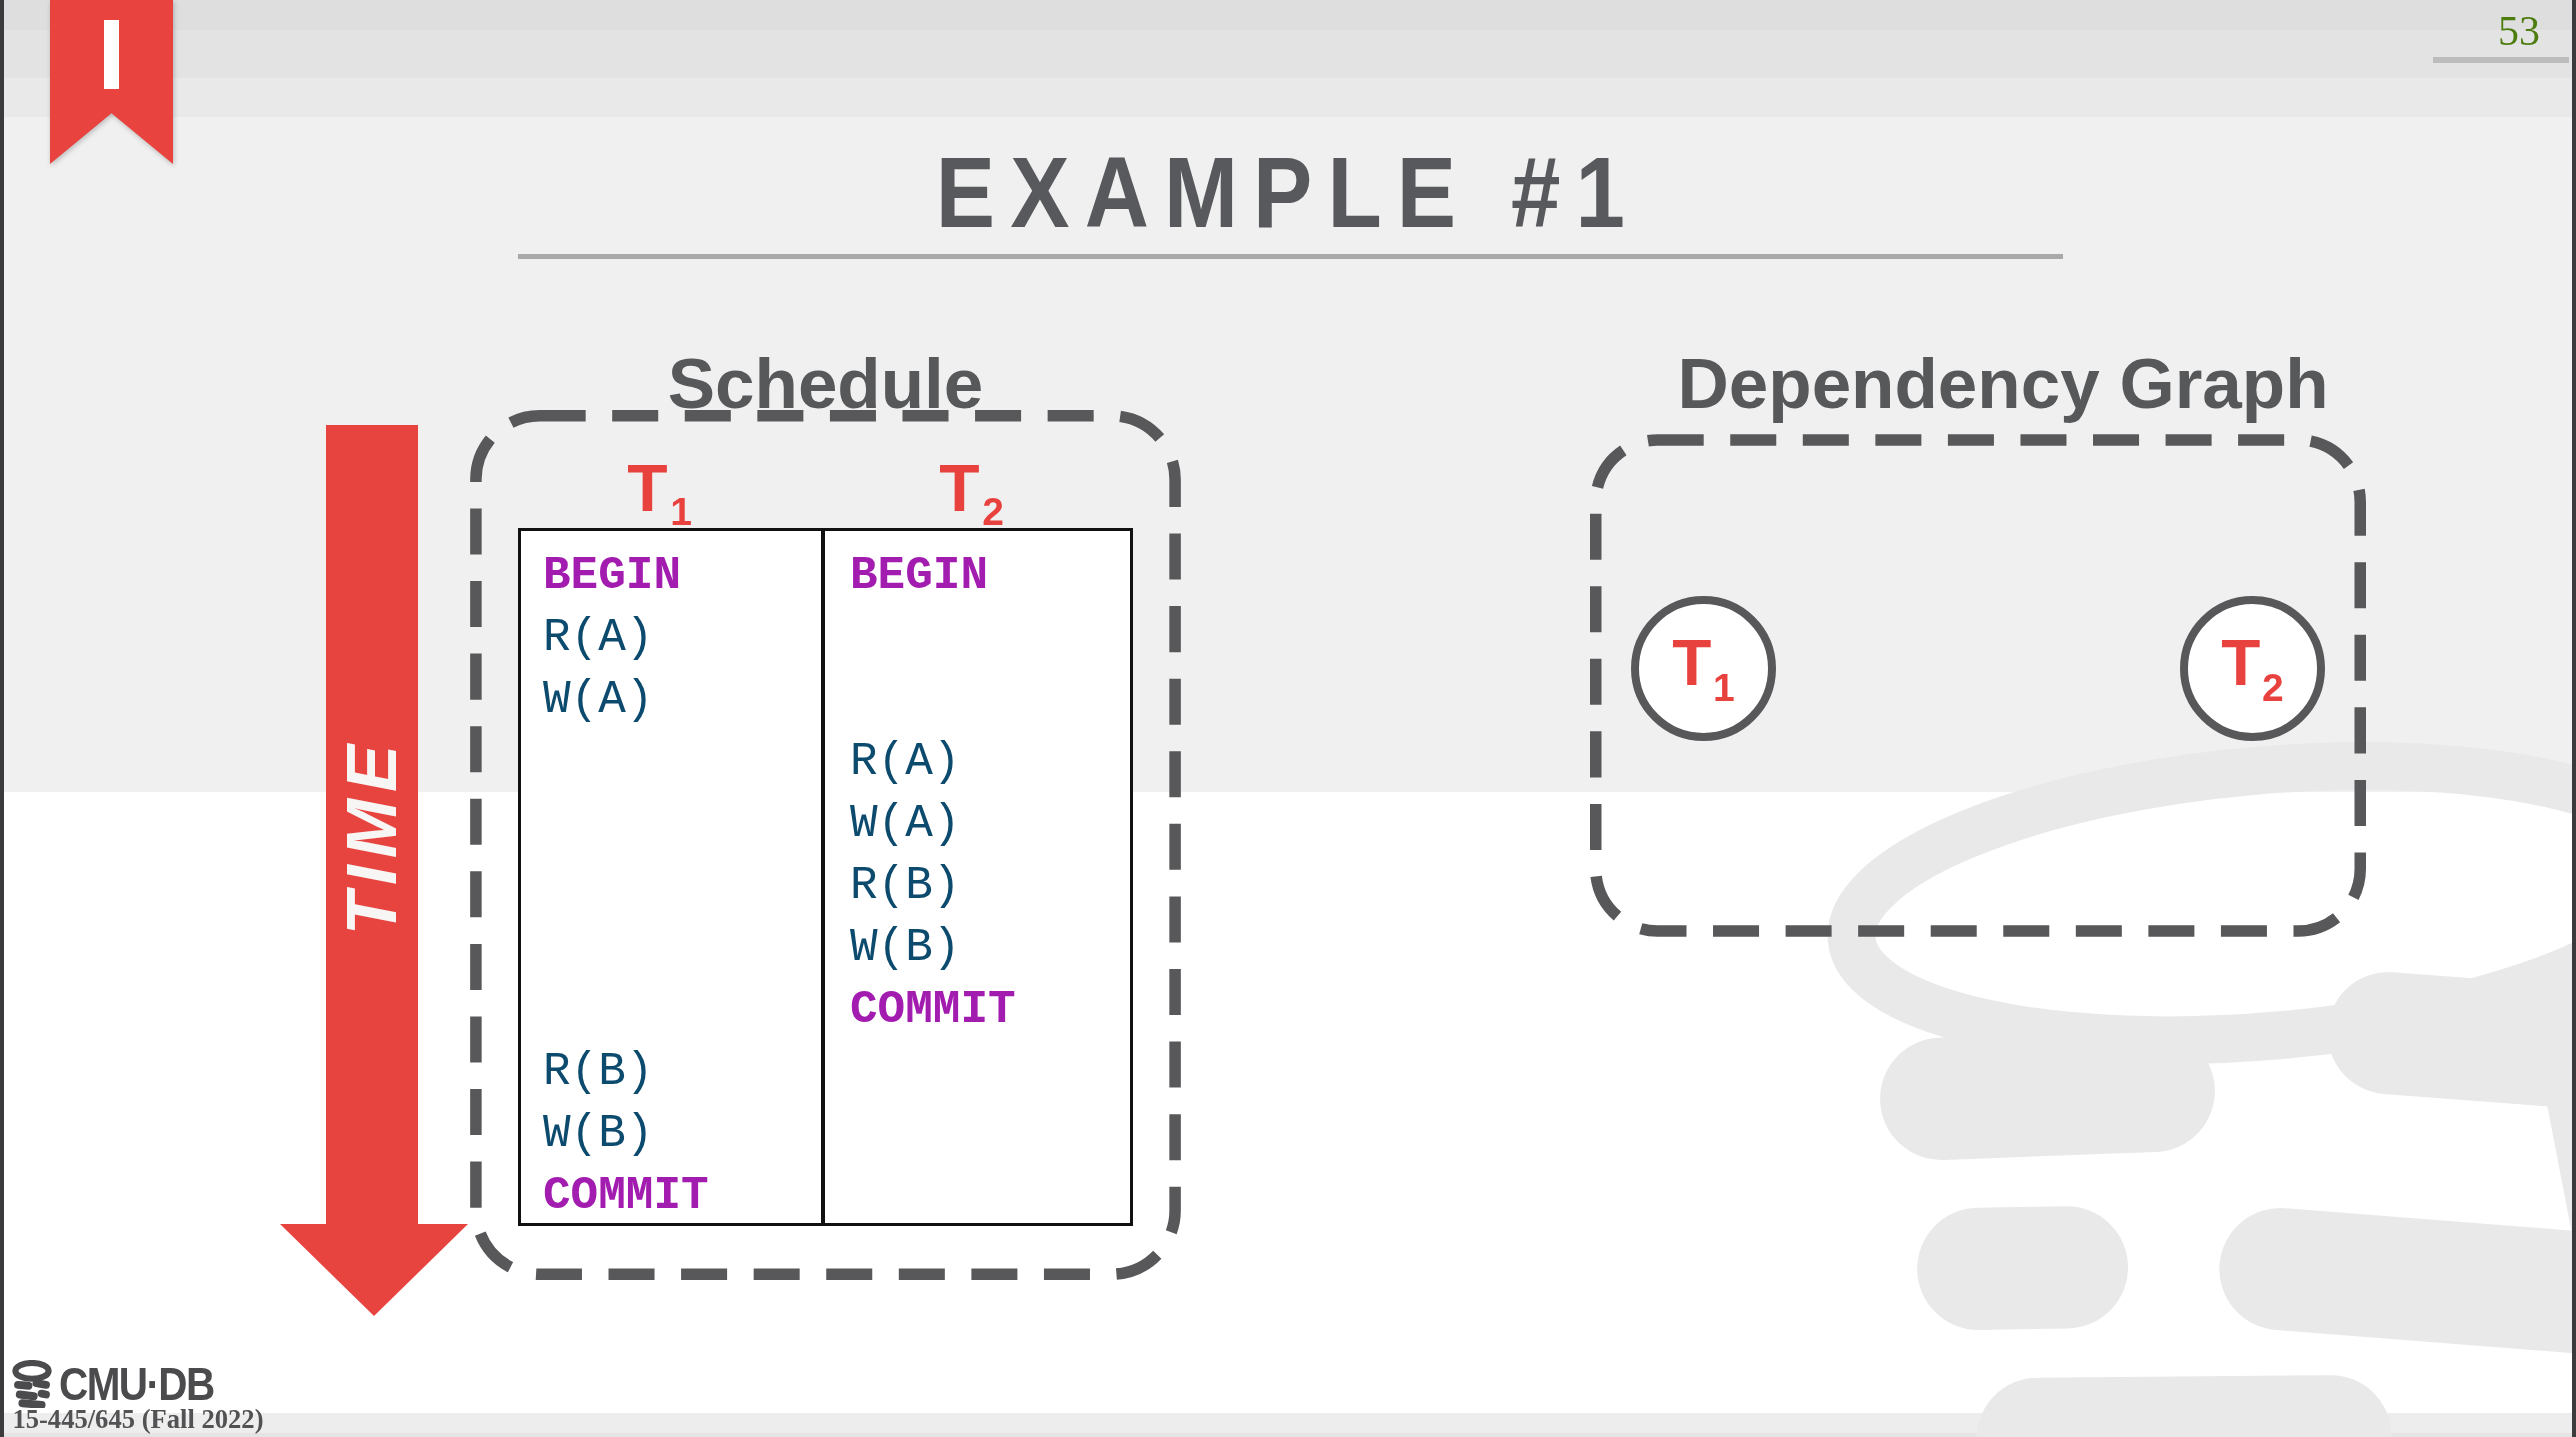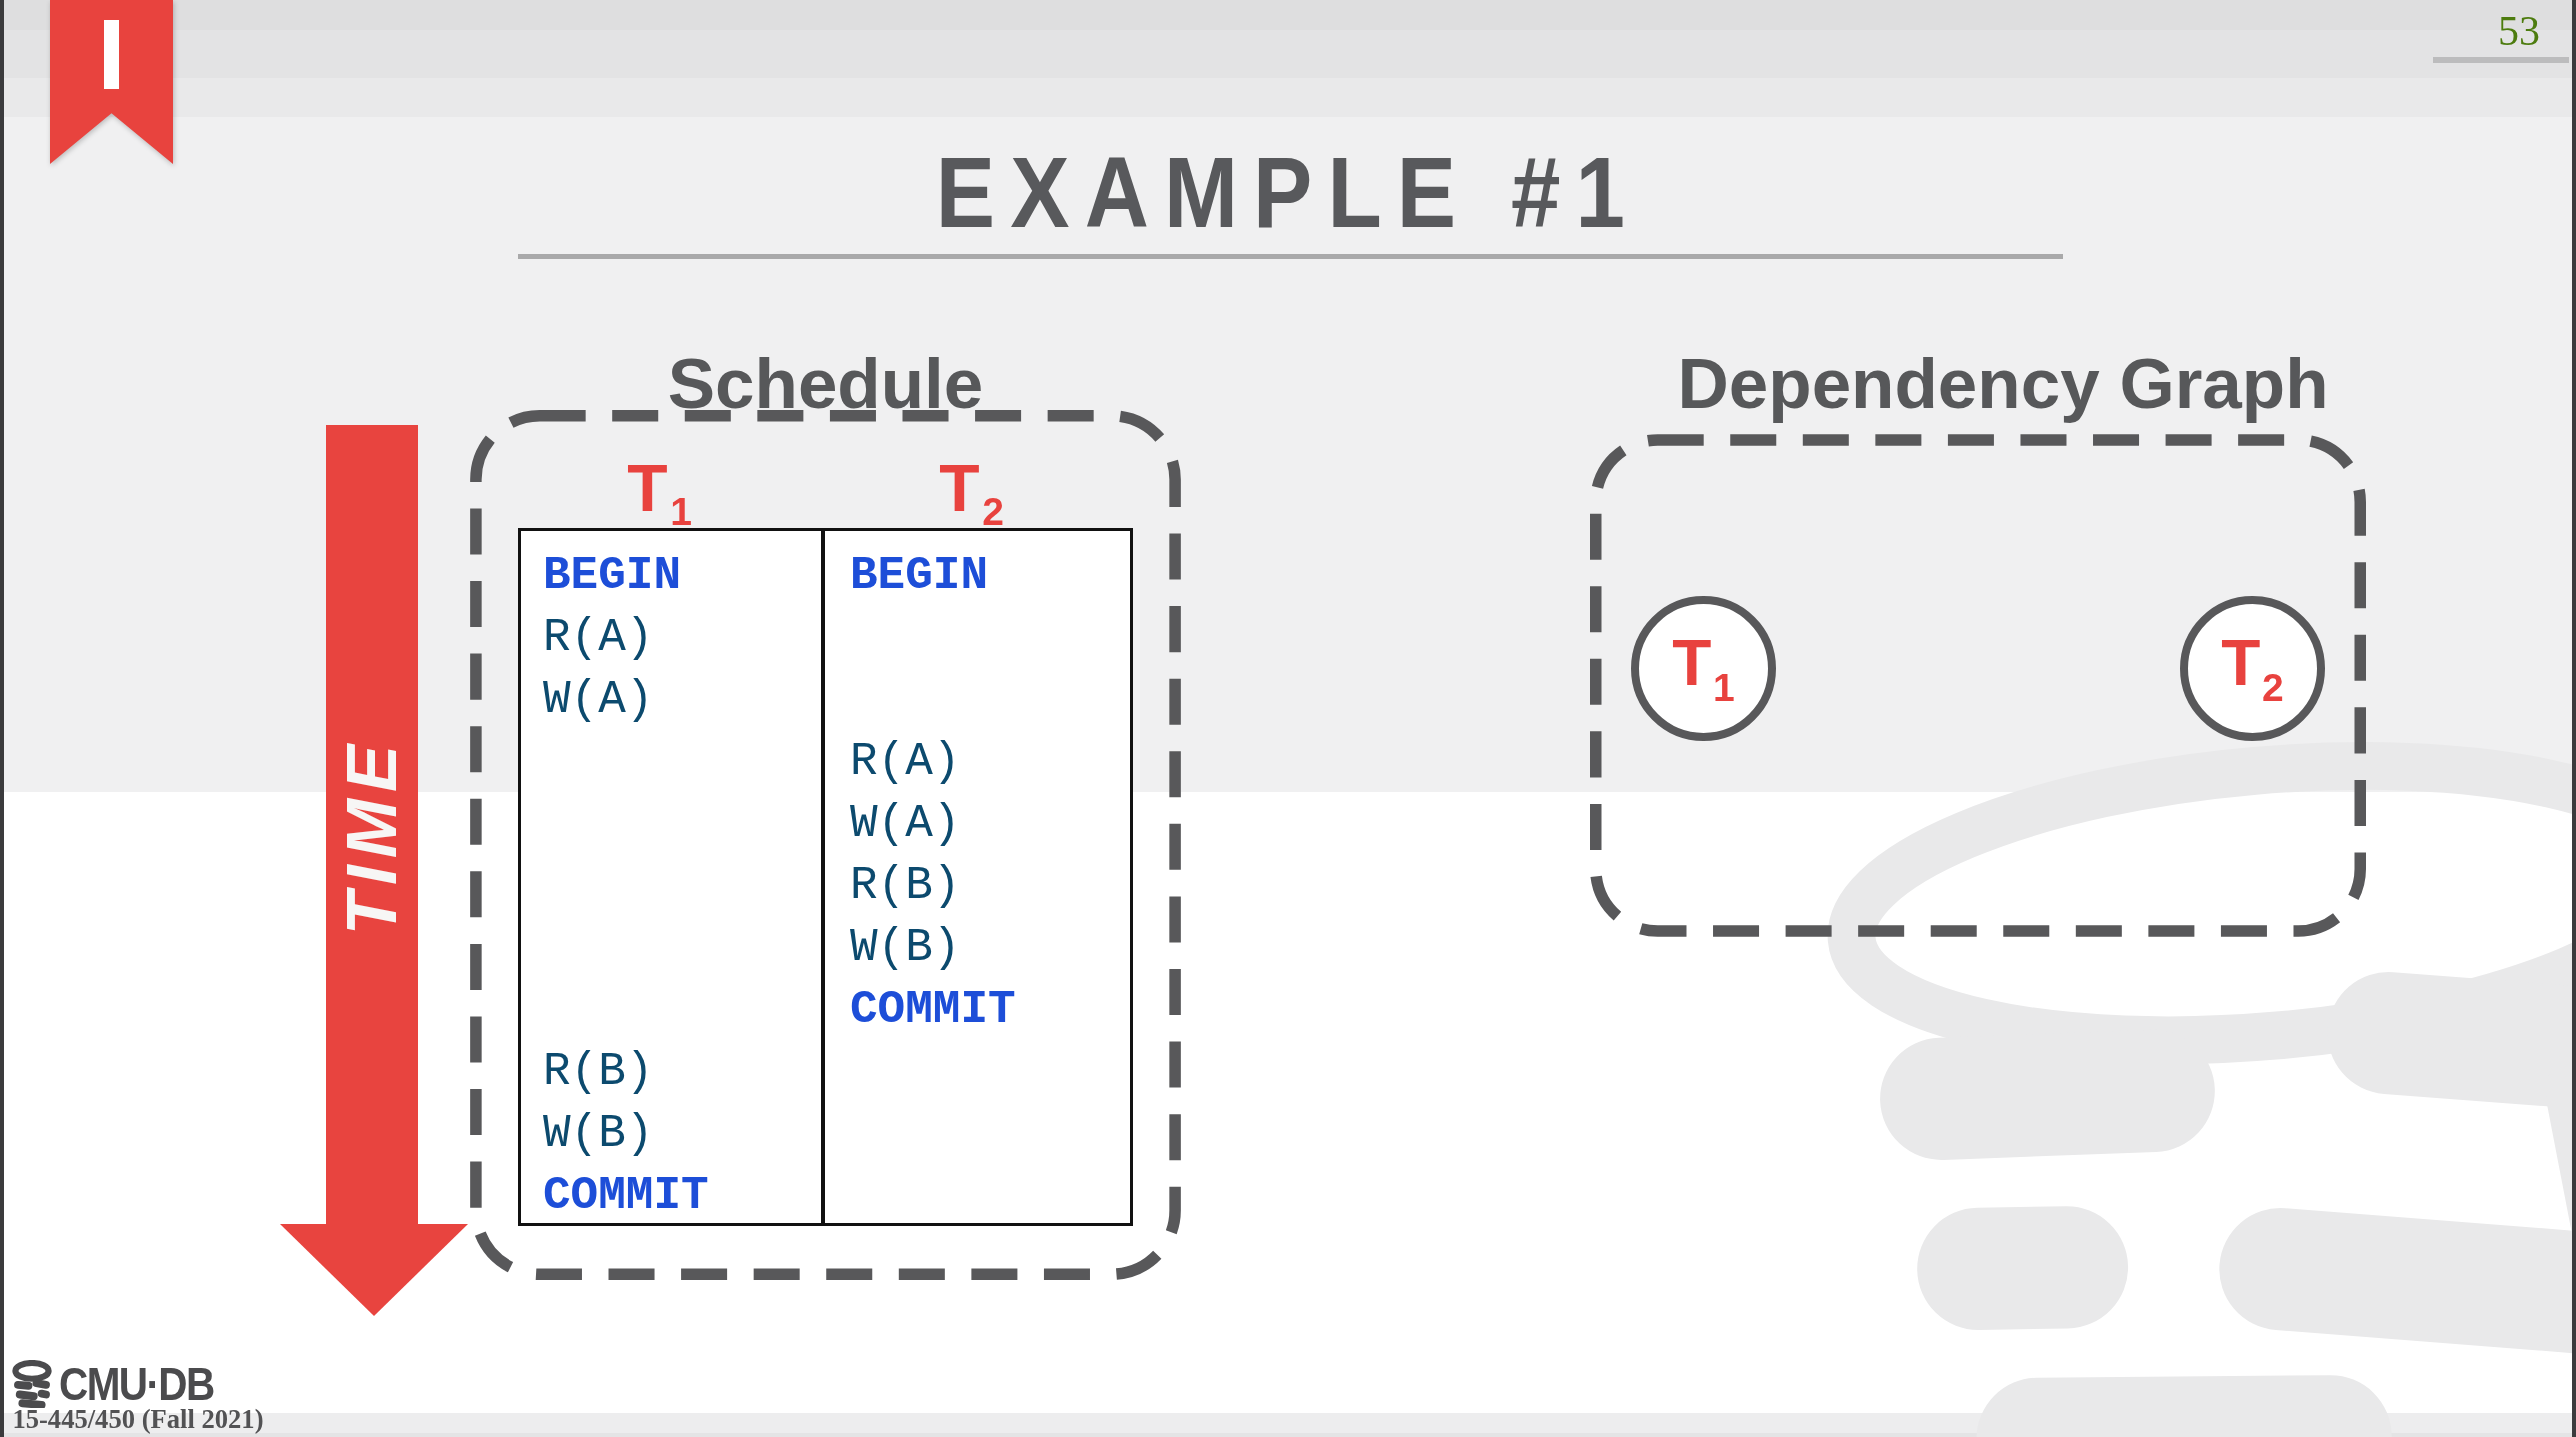--- a/index.html
+++ b/index.html
@@ -57,21 +57,21 @@
     border:3.5px solid #111111;box-sizing:border-box;}
   .col-divider{position:absolute;left:300px;top:0;width:3.5px;height:100%;background:#111111;}
   .t-label{top:450px;width:177px;height:80px;text-align:center;
     font-size:66px;font-weight:700;color:#e8423e;}
   .t-label-1{left:571px;} .t-label-2{left:883px;}
   .t-sub{font-size:39px;vertical-align:-14px;margin-left:2.7px;}
   .op-col{top:545px;width:274px;}
   .op-col-1{left:543px;} .op-col-2{left:850px;}
   .op-line{height:62px;line-height:62px;font-family:"Liberation Mono","DejaVu Sans Mono",monospace;
     font-size:46px;color:#0c4a6e;white-space:pre;}
-  .op-line.bold{font-weight:700;color:#1d4ed8;}
+  .op-line.bold{font-weight:700;color:#a21caf;}
 
   
   .dep-node{top:596px;width:145px;height:145px;background:#ffffff;border:8px solid #58585a;
     border-radius:50%;box-sizing:border-box;display:flex;align-items:center;justify-content:center;}
   .dep-node-1{left:1631px;} .dep-node-2{left:2180px;}
   .node-label{font-size:64px;font-weight:700;color:#e8423e;line-height:1;}
   .node-label .t-sub{font-size:39px;vertical-align:-16px;margin-left:1.8px;}
 
   
   .logo{left:10.6px;top:1360px;width:319px;height:50px;}
@@ -191,16 +191,16 @@
           <path d="M8 28 L20 29"></path>
           <path d="M29 26 L40 28"></path>
           <path d="M10 39 L26 41"></path>
           <path d="M35 38 L40 39"></path>
           <path d="M13 49 L35 51"></path>
         </g>
       </g>
     </svg>
     <div class="logo-text">CMU·DB</div>
   </div>
-  <div class="abs course-label">15-445/450 (Fall 2021)</div>
+  <div class="abs course-label">15-445/645 (Fall 2022)</div>
 
 </div>
 
 
 </body></html>

